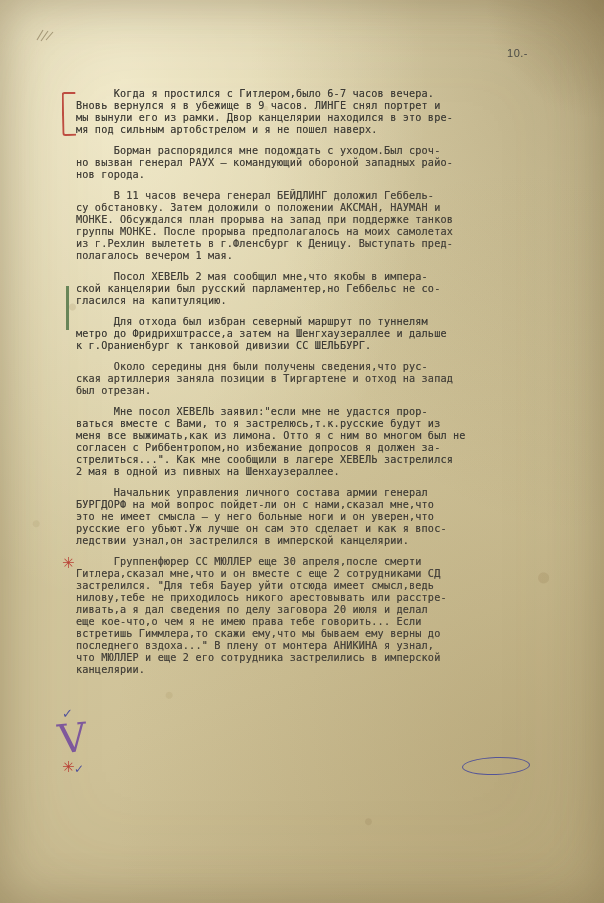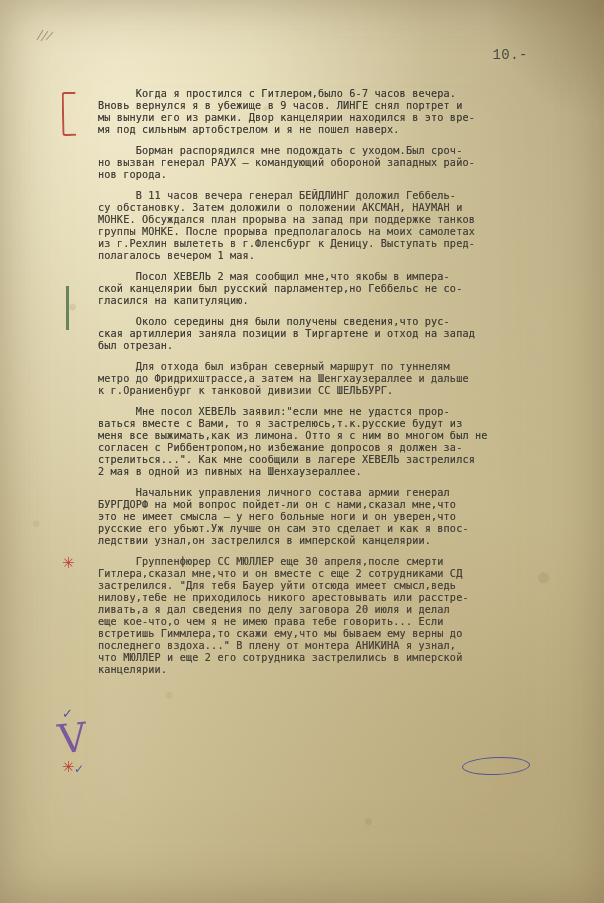--- a/index.html
+++ b/index.html
@@ -41,32 +41,31 @@
     position: absolute;
     inset: 0;
     pointer-events: none;
     box-shadow: inset 0 0 46px rgba(110,92,55,0.38), inset 0 0 110px rgba(120,100,60,0.16);
   }
 
   .page-number {
     position: absolute;
     top: 47px;
     right: 76px;
-    font-size: 14px;
+    font-size: 11px;
     letter-spacing: 0.5px;
     color: #4a4a46;
-    font-family: Liberation Mono, monospace;
+    font-family: Liberation Sans, sans-serif;
   }
 
   #body-text {
     position: absolute;
     left: 76px;
     top: 88px;
     width: 460px;
-    margin-left: 22px;
   }
   .para {
     font-size: 10.2px;
     line-height: 12.0px;
     letter-spacing: 0.15px;
     margin: 0 0 9px 0;
     white-space: pre-wrap;
     color: #3d3b36;
     text-shadow: 0 0 0.6px rgba(60,58,50,0.55);
   }
@@ -171,26 +170,26 @@
 нов города.</p>
     <p class="para">      В 11 часов вечера генерал БЕЙДЛИНГ доложил Геббель-
 су обстановку. Затем доложили о положении АКСМАН, НАУМАН и
 МОНКЕ. Обсуждался план прорыва на запад при поддержке танков
 группы МОНКЕ. После прорыва предполагалось на моих самолетах
 из г.Рехлин вылететь в г.Фленсбург к Деницу. Выступать пред-
 полагалось вечером 1 мая.</p>
     <p class="para">      Посол ХЕВЕЛЬ 2 мая сообщил мне,что якобы в импера-
 ской канцелярии был русский парламентер,но Геббельс не со-
 гласился на капитуляцию.</p>
+    <p class="para">      Для отхода был избран северный маршрут по туннелям
+метро до Фридрихштрассе,а затем на Шенгхаузераллее и дальше
+к г.Ораниенбург к танковой дивизии СС ШЕЛЬБУРГ.</p>
     <p class="para">      Около середины дня были получены сведения,что рус-
 ская артиллерия заняла позиции в Тиргартене и отход на запад
 был отрезан.</p>
-    <p class="para">      Для отхода был избран северный маршрут по туннелям
-метро до Фридрихштрассе,а затем на Шенгхаузераллее и дальше
-к г.Ораниенбург к танковой дивизии СС ШЕЛЬБУРГ.</p>
     <p class="para">      Мне посол ХЕВЕЛЬ заявил:"если мне не удастся прор-
 ваться вместе с Вами, то я застрелюсь,т.к.русские будут из
 меня все выжимать,как из лимона. Отто я с ним во многом был не
 согласен с Риббентропом,но избежание допросов я должен за-
 стрелиться...". Как мне сообщили в лагере ХЕВЕЛЬ застрелился
 2 мая в одной из пивных на Шенхаузераллее.</p>
     <p class="para">      Начальник управления личного состава армии генерал
 БУРГДОРФ на мой вопрос пойдет-ли он с нами,сказал мне,что
 это не имеет смысла — у него больные ноги и он уверен,что
 русские его убьют.Уж лучше он сам это сделает и как я впос-

